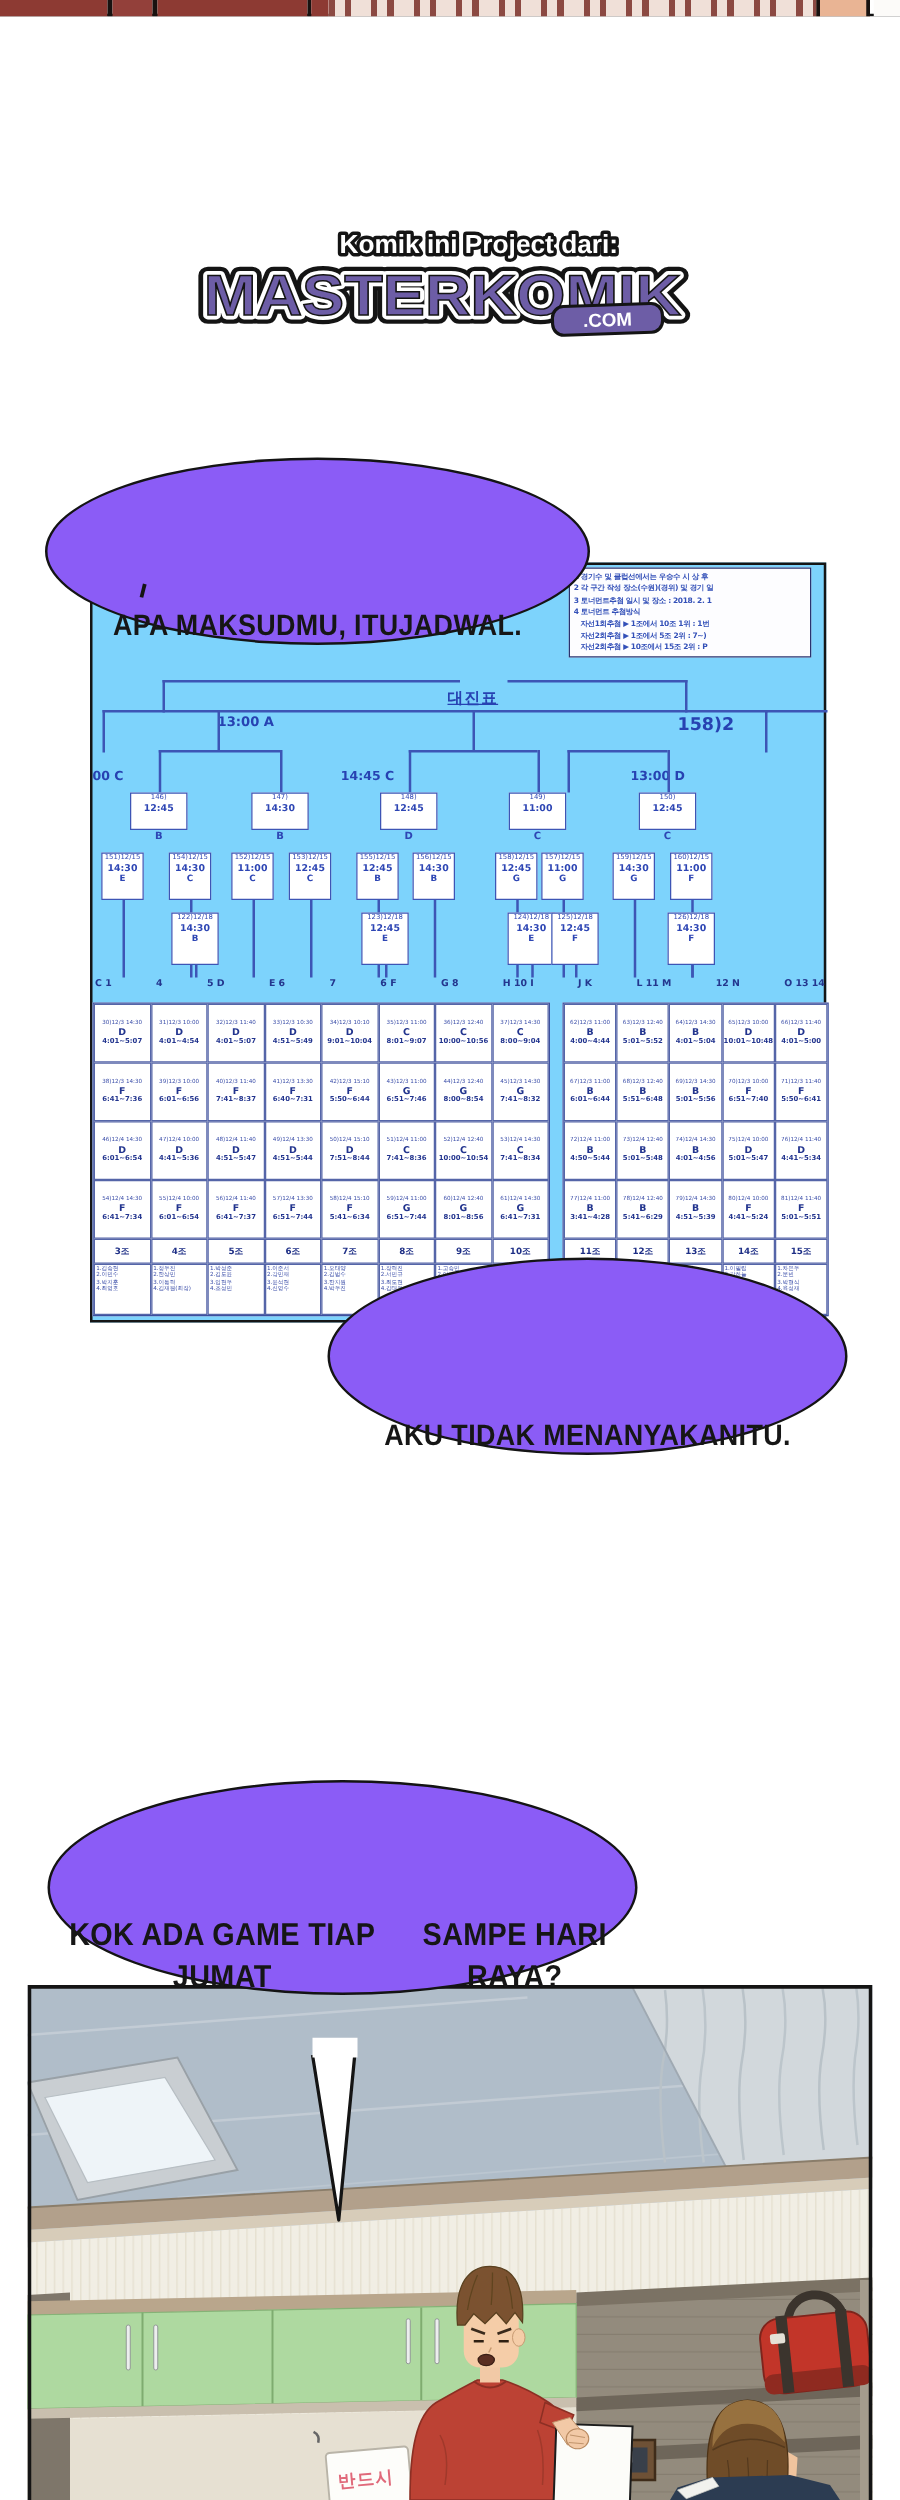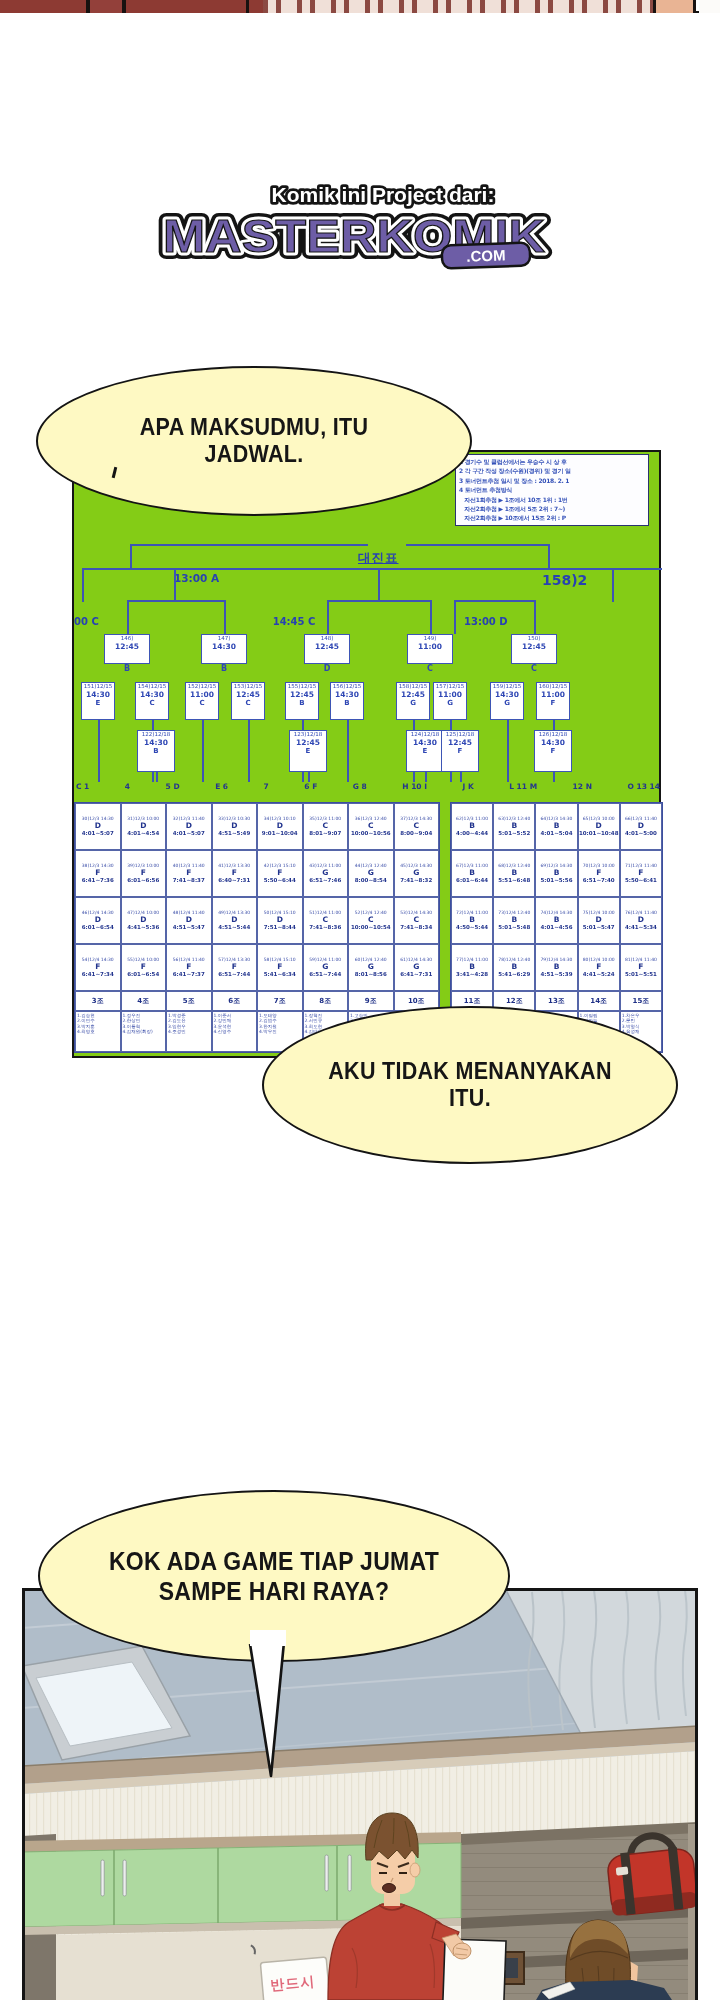--- a/index.html
+++ b/index.html
@@ -8,21 +8,21 @@
   .abs{position:absolute}
 
   
   #top-strip{position:absolute;left:0;top:0;width:720px;height:13px;border-bottom:2.5px solid #111}
   #top-strip .seg{position:absolute;top:0;height:13px}
 
   
   #logo{position:absolute;left:140px;top:168px;width:430px;height:110px;z-index:2}
 
   
-  #doc{position:absolute;left:72px;top:450px;width:589px;height:608px;background:#84cc16;
+  #doc{position:absolute;left:72px;top:450px;width:589px;height:608px;background:#7dd3fc;
        border:2.5px solid #151515;z-index:1;filter:blur(.2px)}
   #doc .seg{position:absolute;background:#3d55b5}
   .doc-label{position:absolute;color:#2742b2;font-weight:bold;white-space:nowrap}
   #doc-title{font-size:12.5px;text-decoration:underline;letter-spacing:1px}
   #info-box{position:absolute;left:381px;top:2px;width:194px;height:72px;border:1.5px solid #2a3370;
             padding:2px 3px;overflow:hidden;background:#fdfdff}
   .il{font-size:6px;line-height:9.4px;font-weight:bold;color:#3350b8;white-space:nowrap;letter-spacing:-.3px}
   .bx{position:absolute;border:1px solid #3d55b5;background:#fff;color:#2e46b4;text-align:center;overflow:hidden}
   .bx .l1{font-size:5.5px;line-height:7px;white-space:nowrap}
   .bx .l2{font-size:7.5px;line-height:9px;font-weight:bold}
@@ -34,30 +34,30 @@
   .tc{border:.5px solid #5565a8;display:flex;flex-direction:column;align-items:center;justify-content:center;overflow:hidden}
   .tc .a{font-size:4.5px;line-height:5.5px;white-space:nowrap;color:#3a4da8}
   .tc .b{font-size:7.5px;line-height:8px;font-weight:bold;color:#22348e}
   .tc .c{font-size:5.5px;line-height:7px;font-weight:bold;white-space:nowrap;color:#22348e}
   .gh{font-size:7px;font-weight:bold;color:#1e2f86;display:flex;align-items:center;justify-content:center;
       border:.5px solid #5565a8}
   .nc{border:.5px solid #5565a8;overflow:hidden;padding:1px}
   .nc div{font-size:4.5px;line-height:5.4px;color:#3a4da8;white-space:nowrap}
 
   
-  .bubble{position:absolute;background:#fef9c3;border:2.5px solid #141414;border-radius:50%;
-          display:flex;flex-direction:column;align-items:center;justify-content:center;
+  .bubble{position:absolute;background:#8b5cf6;border:2.5px solid #141414;border-radius:50%;
+          display:flex;flex-direction:row;align-items:flex-end;justify-content:center;
           text-align:center;z-index:5}
   .bubble .bl{font-family:"Liberation Sans",sans-serif;font-weight:bold;color:#161616;
               letter-spacing:.3px;transform:scaleY(1.1)}
   #bubble1{left:36px;top:366px;width:436px;height:150px}
   #bubble1 .bl{font-size:21.5px;line-height:27px}
   #bubble2{left:262px;top:1006px;width:416px;height:158px}
   #bubble2 .bl{font-size:21.5px;line-height:27px}
-  #bubble3{left:38px;top:1490px;width:472px;height:172px}
+  #bubble3{left:38px;top:1424px;width:472px;height:172px}
   #bubble3 .bl{font-size:23px;line-height:30px}
   #b1-tick{position:absolute;left:113px;top:467px;width:2.5px;height:11px;background:#141414;
            transform:rotate(14deg);z-index:6}
   #b3-tail{position:absolute;left:240px;top:1630px;z-index:6}
 
   
   #panel{position:absolute;left:22px;top:1588px;z-index:1}
 </style>
 </head>
 <body>
@@ -96,21 +96,21 @@
       <div class="il">4 토너먼트 추첨방식</div>
       <div class="il">&nbsp;&nbsp;&nbsp;자선1회추첨 ▶ 1조에서 10조 1위 : 1번</div>
       <div class="il">&nbsp;&nbsp;&nbsp;자선2회추첨 ▶ 1조에서 5조 2위 : 7~)</div>
       <div class="il">&nbsp;&nbsp;&nbsp;자선2회추첨 ▶ 10조에서 15조 2위 : P</div>
     </div>
   <div id="doc-title" class="doc-label" style="left:284px;top:98px">대진표</div>
   <div class="doc-label" style="left:100px;top:120px;font-size:10.5px">13:00 A</div>
   <div class="doc-label" style="left:468px;top:120px;font-size:14px">158)2</div>
   <div class="doc-label" id="semi-0" style="left:0px;top:164px;font-size:10px">00 C</div>
   <div class="doc-label" id="semi-1" style="left:178px;top:164px;font-size:10px;width:84px;text-align:center">14:45 C</div>
-  <div class="doc-label" id="semi-2" style="left:390px;top:164px;font-size:10px;width:84px;text-align:left">13:00 D</div>
+  <div class="doc-label" id="semi-2" style="left:390px;top:164px;font-size:10px;width:84px;text-align:right">13:00 D</div>
   <div id="bracket" class="abs" style="left:0;top:0;width:589px;height:350px">
       <div class="seg" style="left: 56px; top: 92px; width: 238px; height: 2px;"></div>
       <div class="seg" style="left: 332px; top: 92px; width: 144px; height: 2px;"></div>
       <div class="seg" style="left: 56px; top: 92px; width: 2px; height: 26px;"></div>
       <div class="seg" style="left: 474px; top: 92px; width: 2px; height: 26px;"></div>
       <div class="seg" style="left: 8px; top: 116px; width: 532px; height: 2px;"></div>
       <div class="seg" style="left: 8px; top: 116px; width: 2px; height: 34px;"></div>
       <div class="seg" style="left: 538px; top: 116px; width: 2px; height: 34px;"></div>
       <div class="seg" style="left: 538px; top: 116px; width: 50px; height: 2px;"></div>
       <div class="seg" style="left: 100px; top: 116px; width: 2px; height: 32px;"></div>

